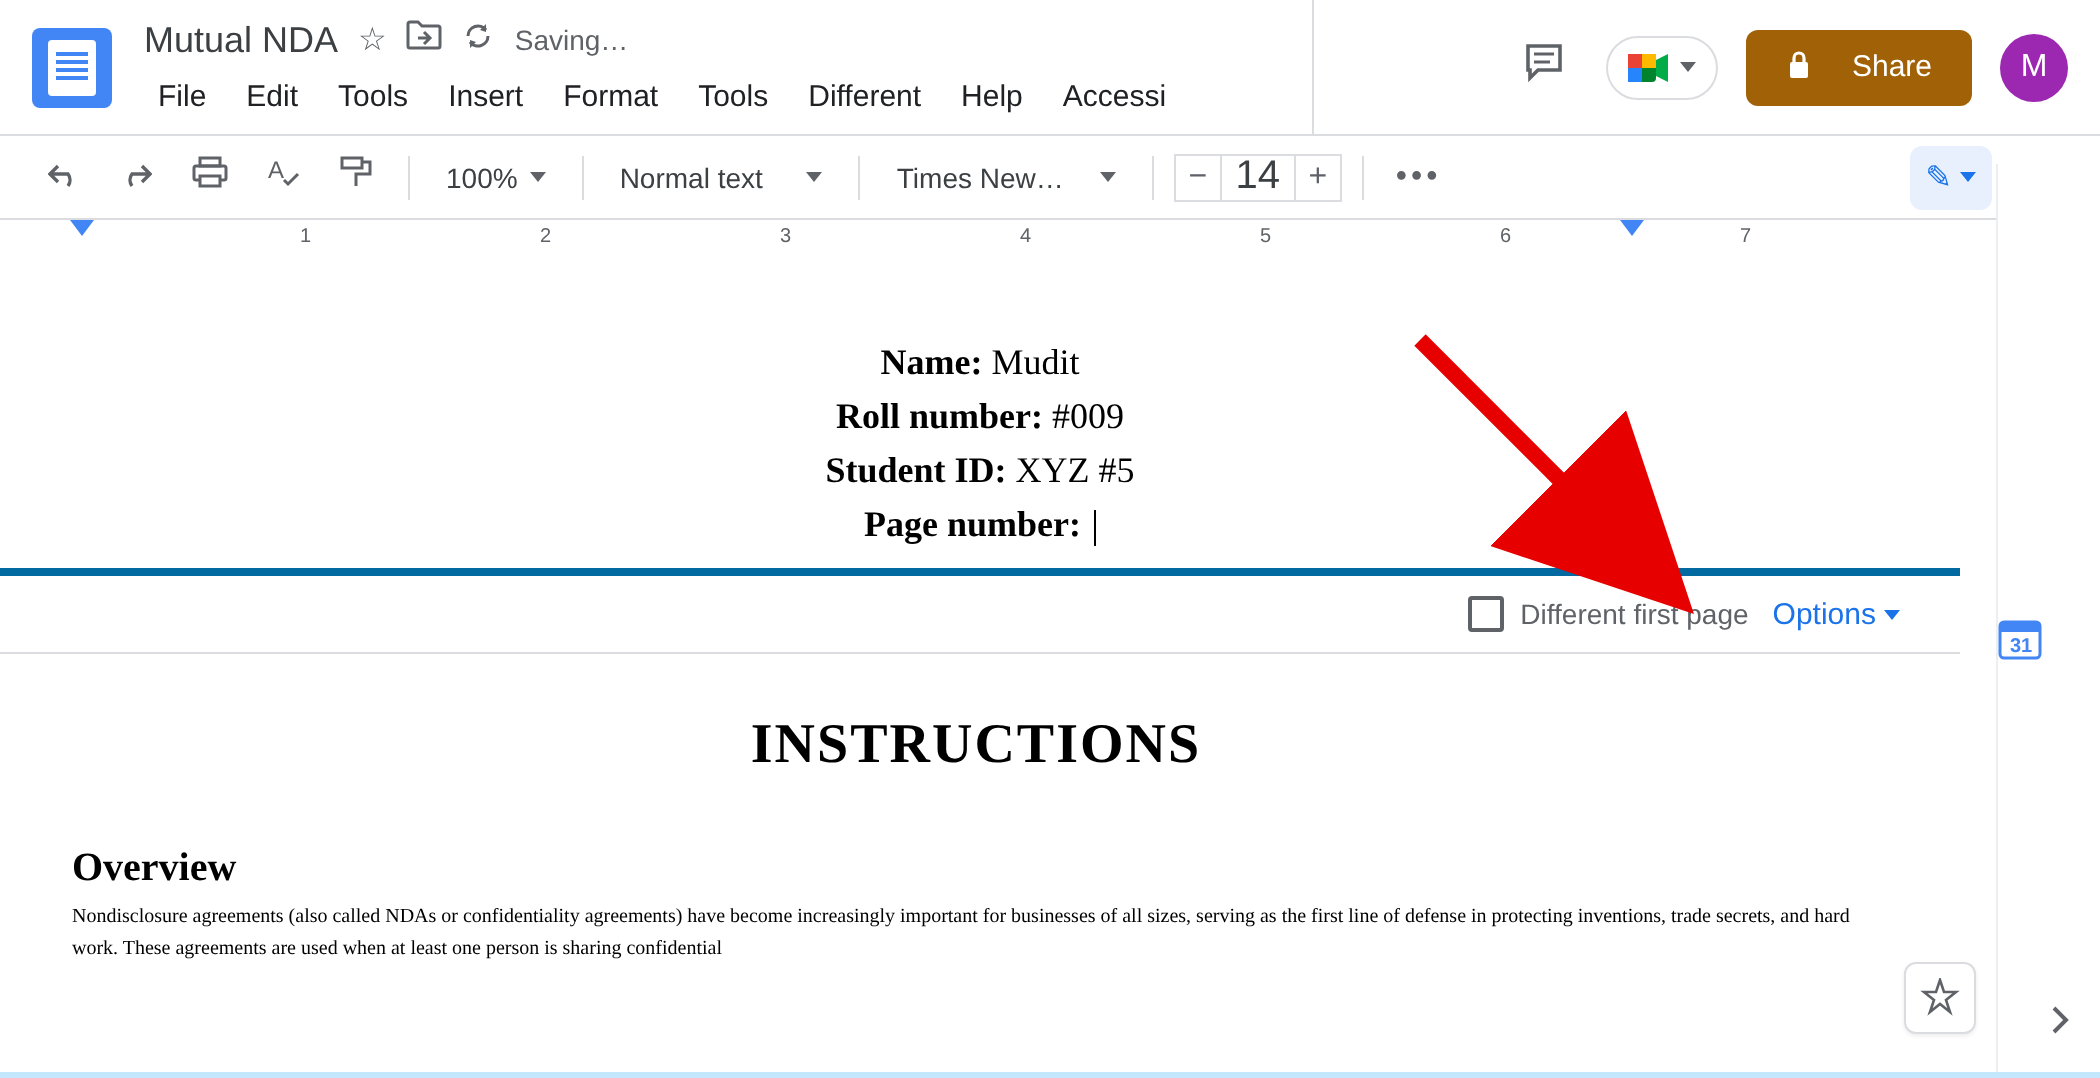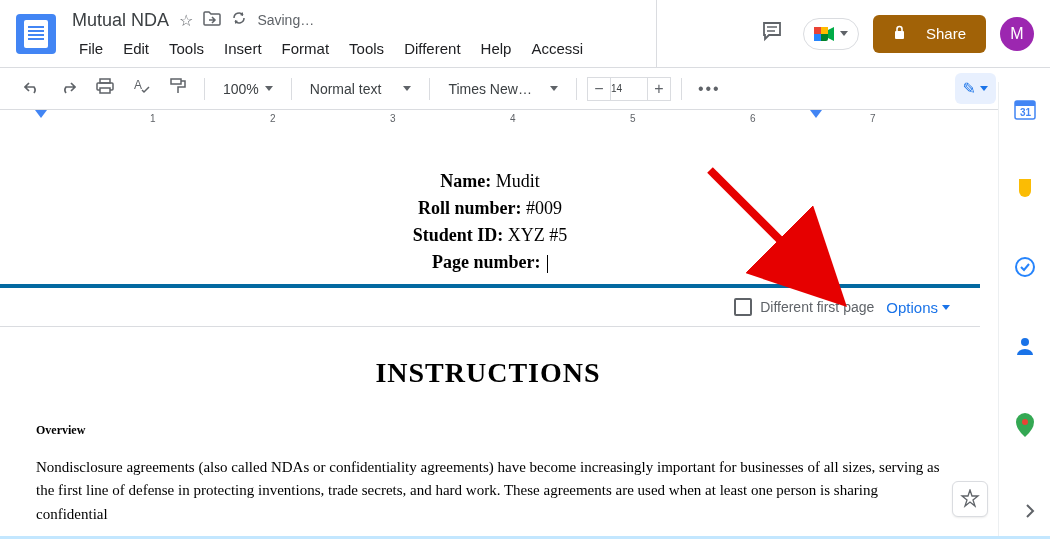--- a/index.html
+++ b/index.html
@@ -33,21 +33,21 @@
   
   .header-divider { position: absolute; top: 0; left: 656px; width: 1px; height: 68px; background: #dadce0; }
   
   
   .toolbar { display: flex; align-items: center; height: 42px; padding: 0 18px; border-bottom: 1px solid #dadce0; gap: 8px; }
   .tool-btn { color: #5f6368; cursor: pointer; padding: 4px 6px; border-radius: 4px; font-size: 17px; }
   .tool-sep { width: 1px; height: 22px; background: #dadce0; margin: 0 2px; }
   .tool-select { display: flex; align-items: center; gap: 6px; padding: 4px 8px; cursor: pointer; font-size: 14px; color: #3c4043; }
   .font-size { display: flex; align-items: center; }
   .fs-btn { width: 24px; height: 24px; border: 1px solid #dadce0; display: flex; align-items: center; justify-content: center; cursor: pointer; color: #5f6368; font-size: 16px; }
-  .fs-input { width: 36px; height: 24px; border: 1px solid #dadce0; border-left: none; border-right: none; text-align: left; font-size: 10px; color: #3c4043; }
+  .fs-input { width: 36px; height: 24px; border: 1px solid #dadce0; border-left: none; border-right: none; text-align: center; font-size: 20px; color: #3c4043; }
   .more-dots { color: #5f6368; letter-spacing: 2px; cursor: pointer; padding: 0 6px; }
   
   .toolbar-right { margin-left: auto; display: flex; align-items: center; gap: 14px; }
   .edit-mode { background: #e8f0fe; border-radius: 6px; padding: 6px 8px; display: flex; align-items: center; gap: 4px; cursor: pointer; }
   .pencil { color: #1a73e8; font-size: 16px; }
   .chevron-up { color: #5f6368; font-size: 14px; cursor: pointer; padding: 4px; }
   
   
   .ruler { height: 18px; background: #fff; border-bottom: 1px solid transparent; position: relative; font-size: 10px; color: #5f6368; user-select: none; }
   .ruler-mark { position: absolute; top: 3px; }
@@ -64,25 +64,25 @@
   .doc-header .row b { font-weight: bold; }
   .cursor-line { display: inline-block; width: 1px; height: 18px; background: #000; vertical-align: middle; margin-left: 2px; }
   
   .header-footer-bar { display: flex; align-items: center; justify-content: flex-end; gap: 12px; padding: 10px 30px 10px 0; border-top: 4px solid #0369a1; border-bottom: 1px solid #dadce0; background: #fff; margin-top: 8px; }
   .checkbox-wrap { display: flex; align-items: center; gap: 8px; font-size: 14px; color: #5f6368; cursor: pointer; }
   .checkbox { width: 18px; height: 18px; border: 2px solid #5f6368; border-radius: 2px; }
   .options-link { color: #1a73e8; font-size: 15px; cursor: pointer; display: flex; align-items: center; gap: 4px; }
   
   .doc-body { padding: 30px 40px 0 36px; font-family: Georgia, 'Times New Roman', serif; color: #000; }
   .instructions-title { text-align: center; font-family: 'Times New Roman', serif; font-size: 28px; font-weight: bold; letter-spacing: 1px; margin-bottom: 34px; }
-  .overview-title { font-weight: bold; font-size: 12px; margin-bottom: 18px; }
-  .body-text { font-size: 15px; line-height: 1.55; }
-  
-  
-  .sidepanel { position: absolute; right: 0; top: 82px; width: 52px; bottom: 0; background: #fff; border-left: 1px solid #eceff1; display: flex; flex-direction: column; align-items: center; padding-top: 16px; gap: 57px; margin-left: 40px; }
+  .overview-title { font-weight: bold; font-size: 20px; margin-bottom: 5px; }
+  .body-text { font-size: 10px; line-height: 1.55; }
+  
+  
+  .sidepanel { position: absolute; right: 0; top: 82px; width: 52px; bottom: 0; background: #fff; border-left: 1px solid #eceff1; display: flex; flex-direction: row; align-items: center; padding-top: 16px; gap: 57px; margin-left: 40px; }
   .side-icon { width: 22px; height: 22px; display: flex; align-items: center; justify-content: center; cursor: pointer; }
   .sidepanel-bottom { position: absolute; right: 14px; bottom: 14px; color: #5f6368; font-size: 20px; cursor: pointer; }
   
   
   .explore-btn { position: absolute; right: 62px; bottom: 22px; width: 36px; height: 36px; background: #fff; border: 1px solid #dadce0; border-radius: 6px; display: flex; align-items: center; justify-content: center; color: #5f6368; cursor: pointer; box-shadow: 0 1px 2px rgba(0,0,0,.08); }
   
   
   .red-arrow { position: absolute; left: 700px; top: 160px; pointer-events: none; }
   
   

